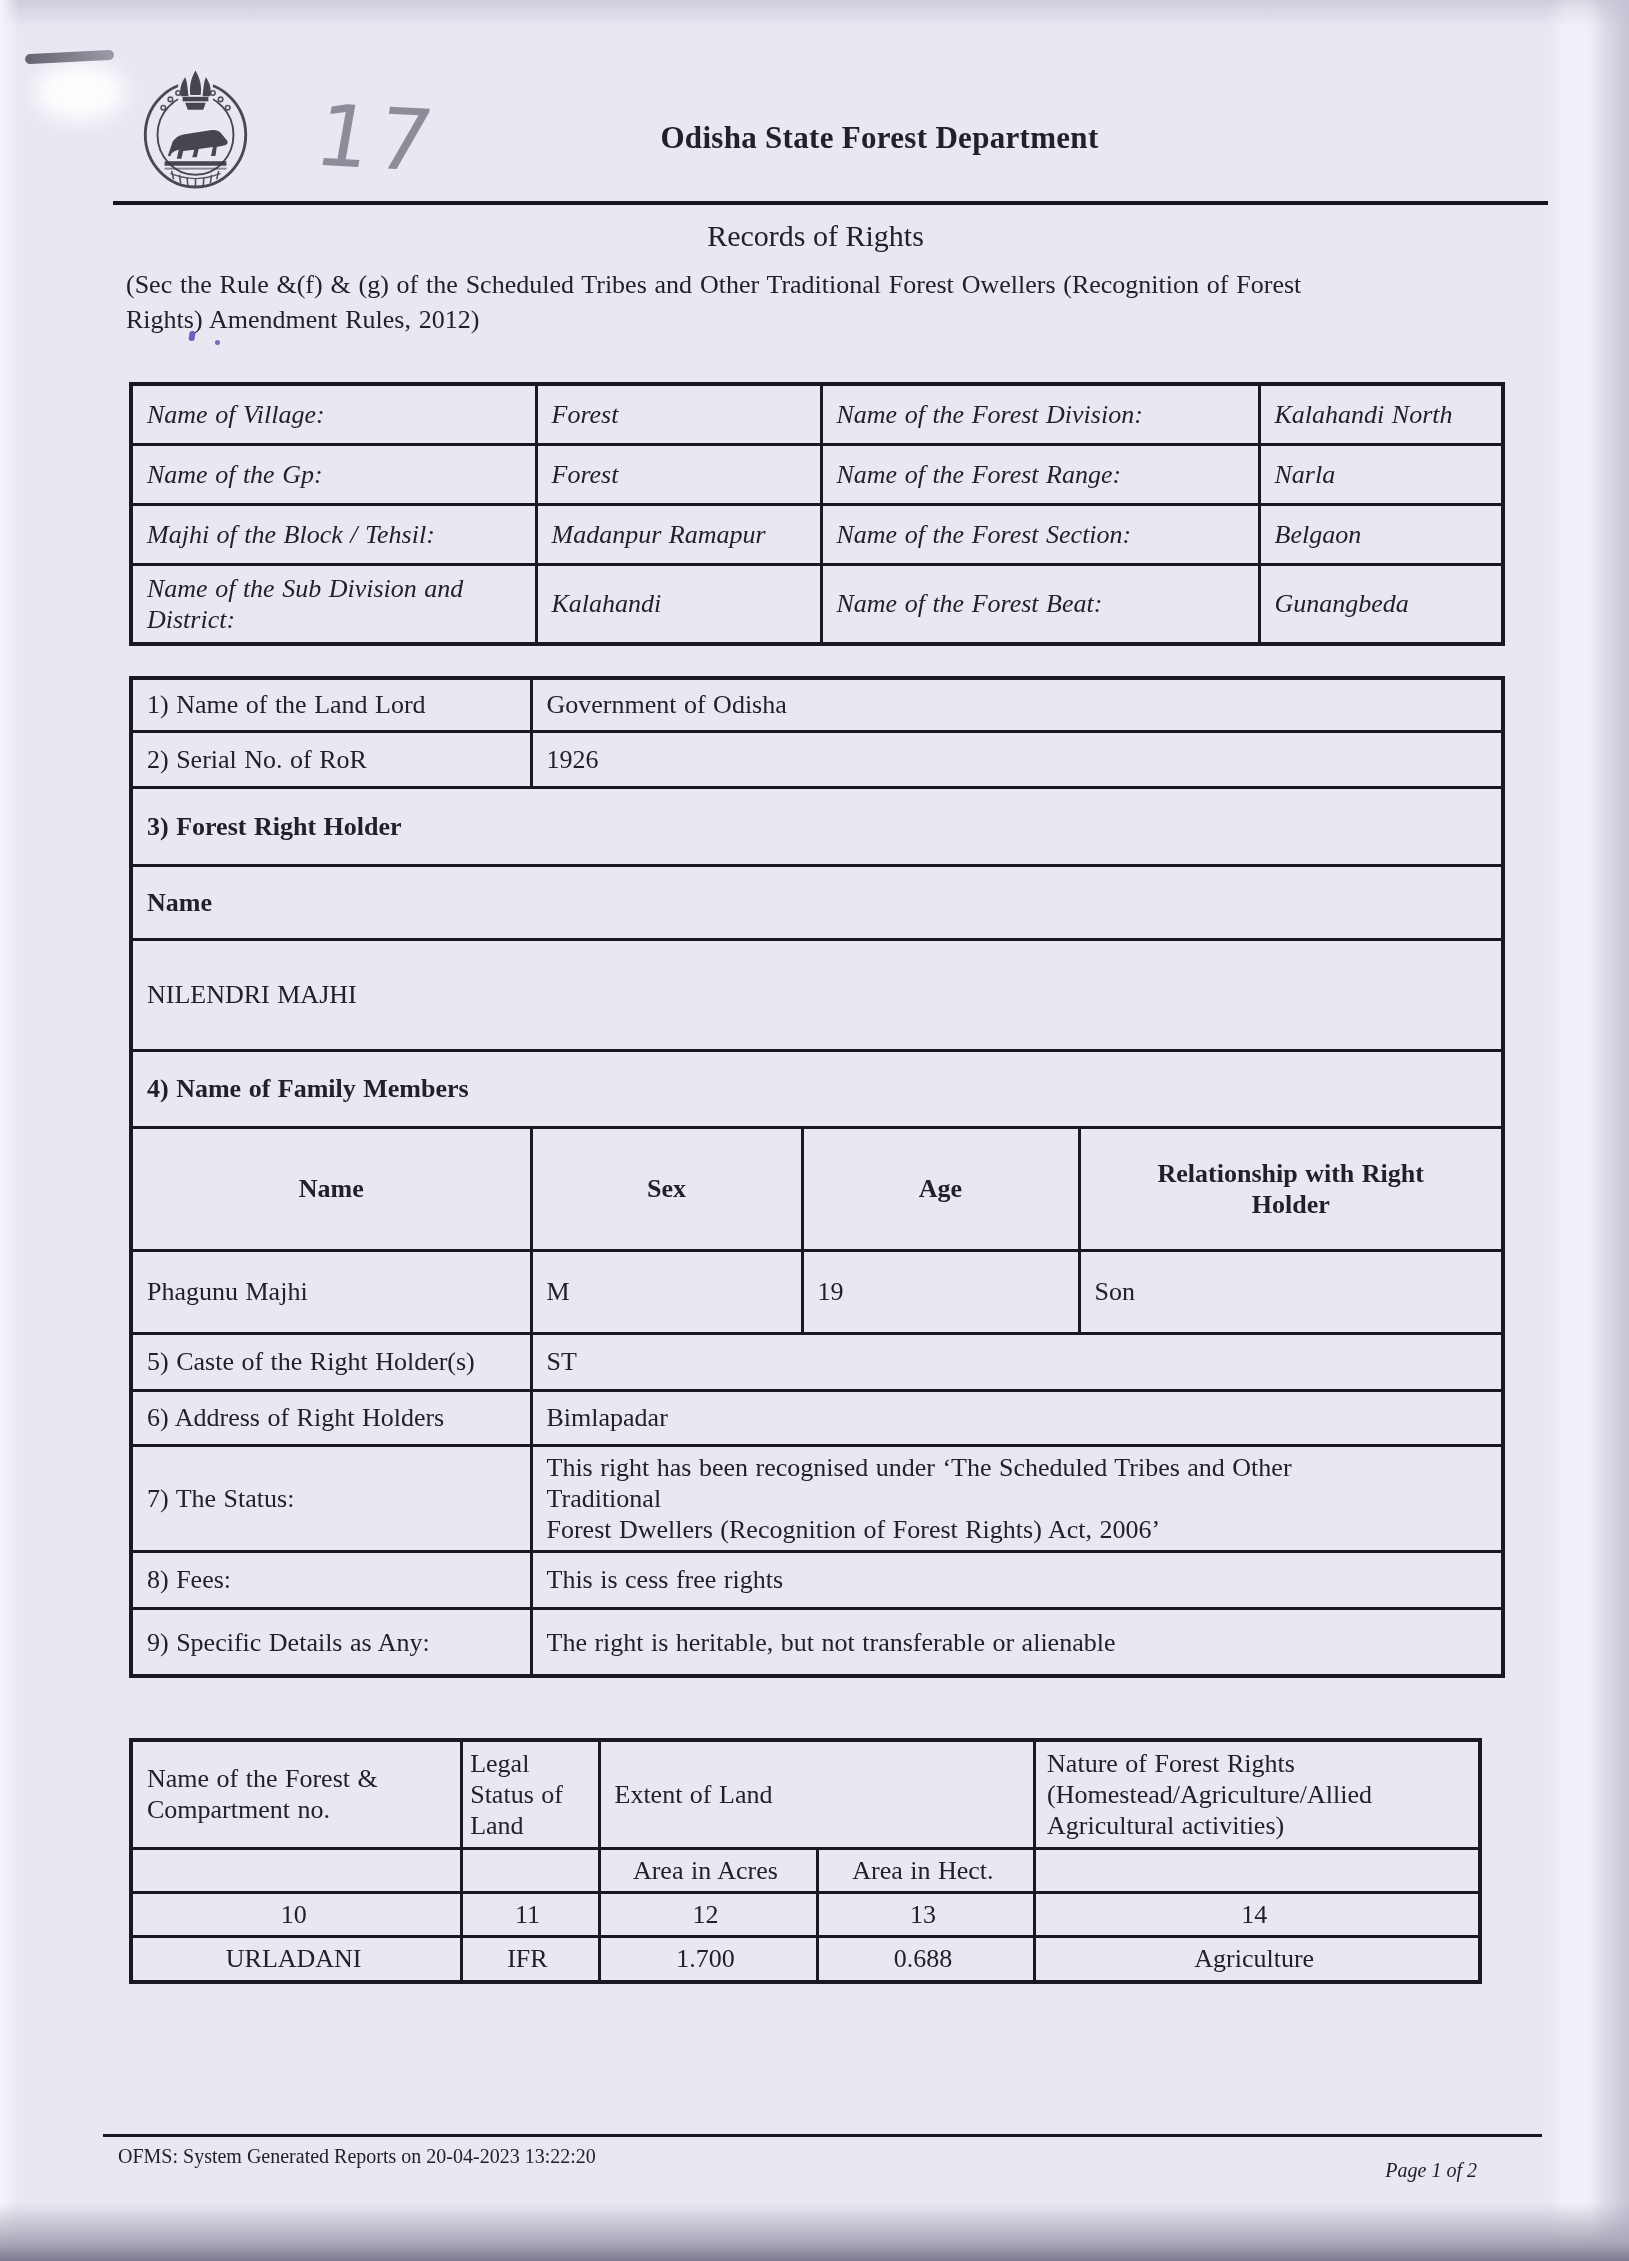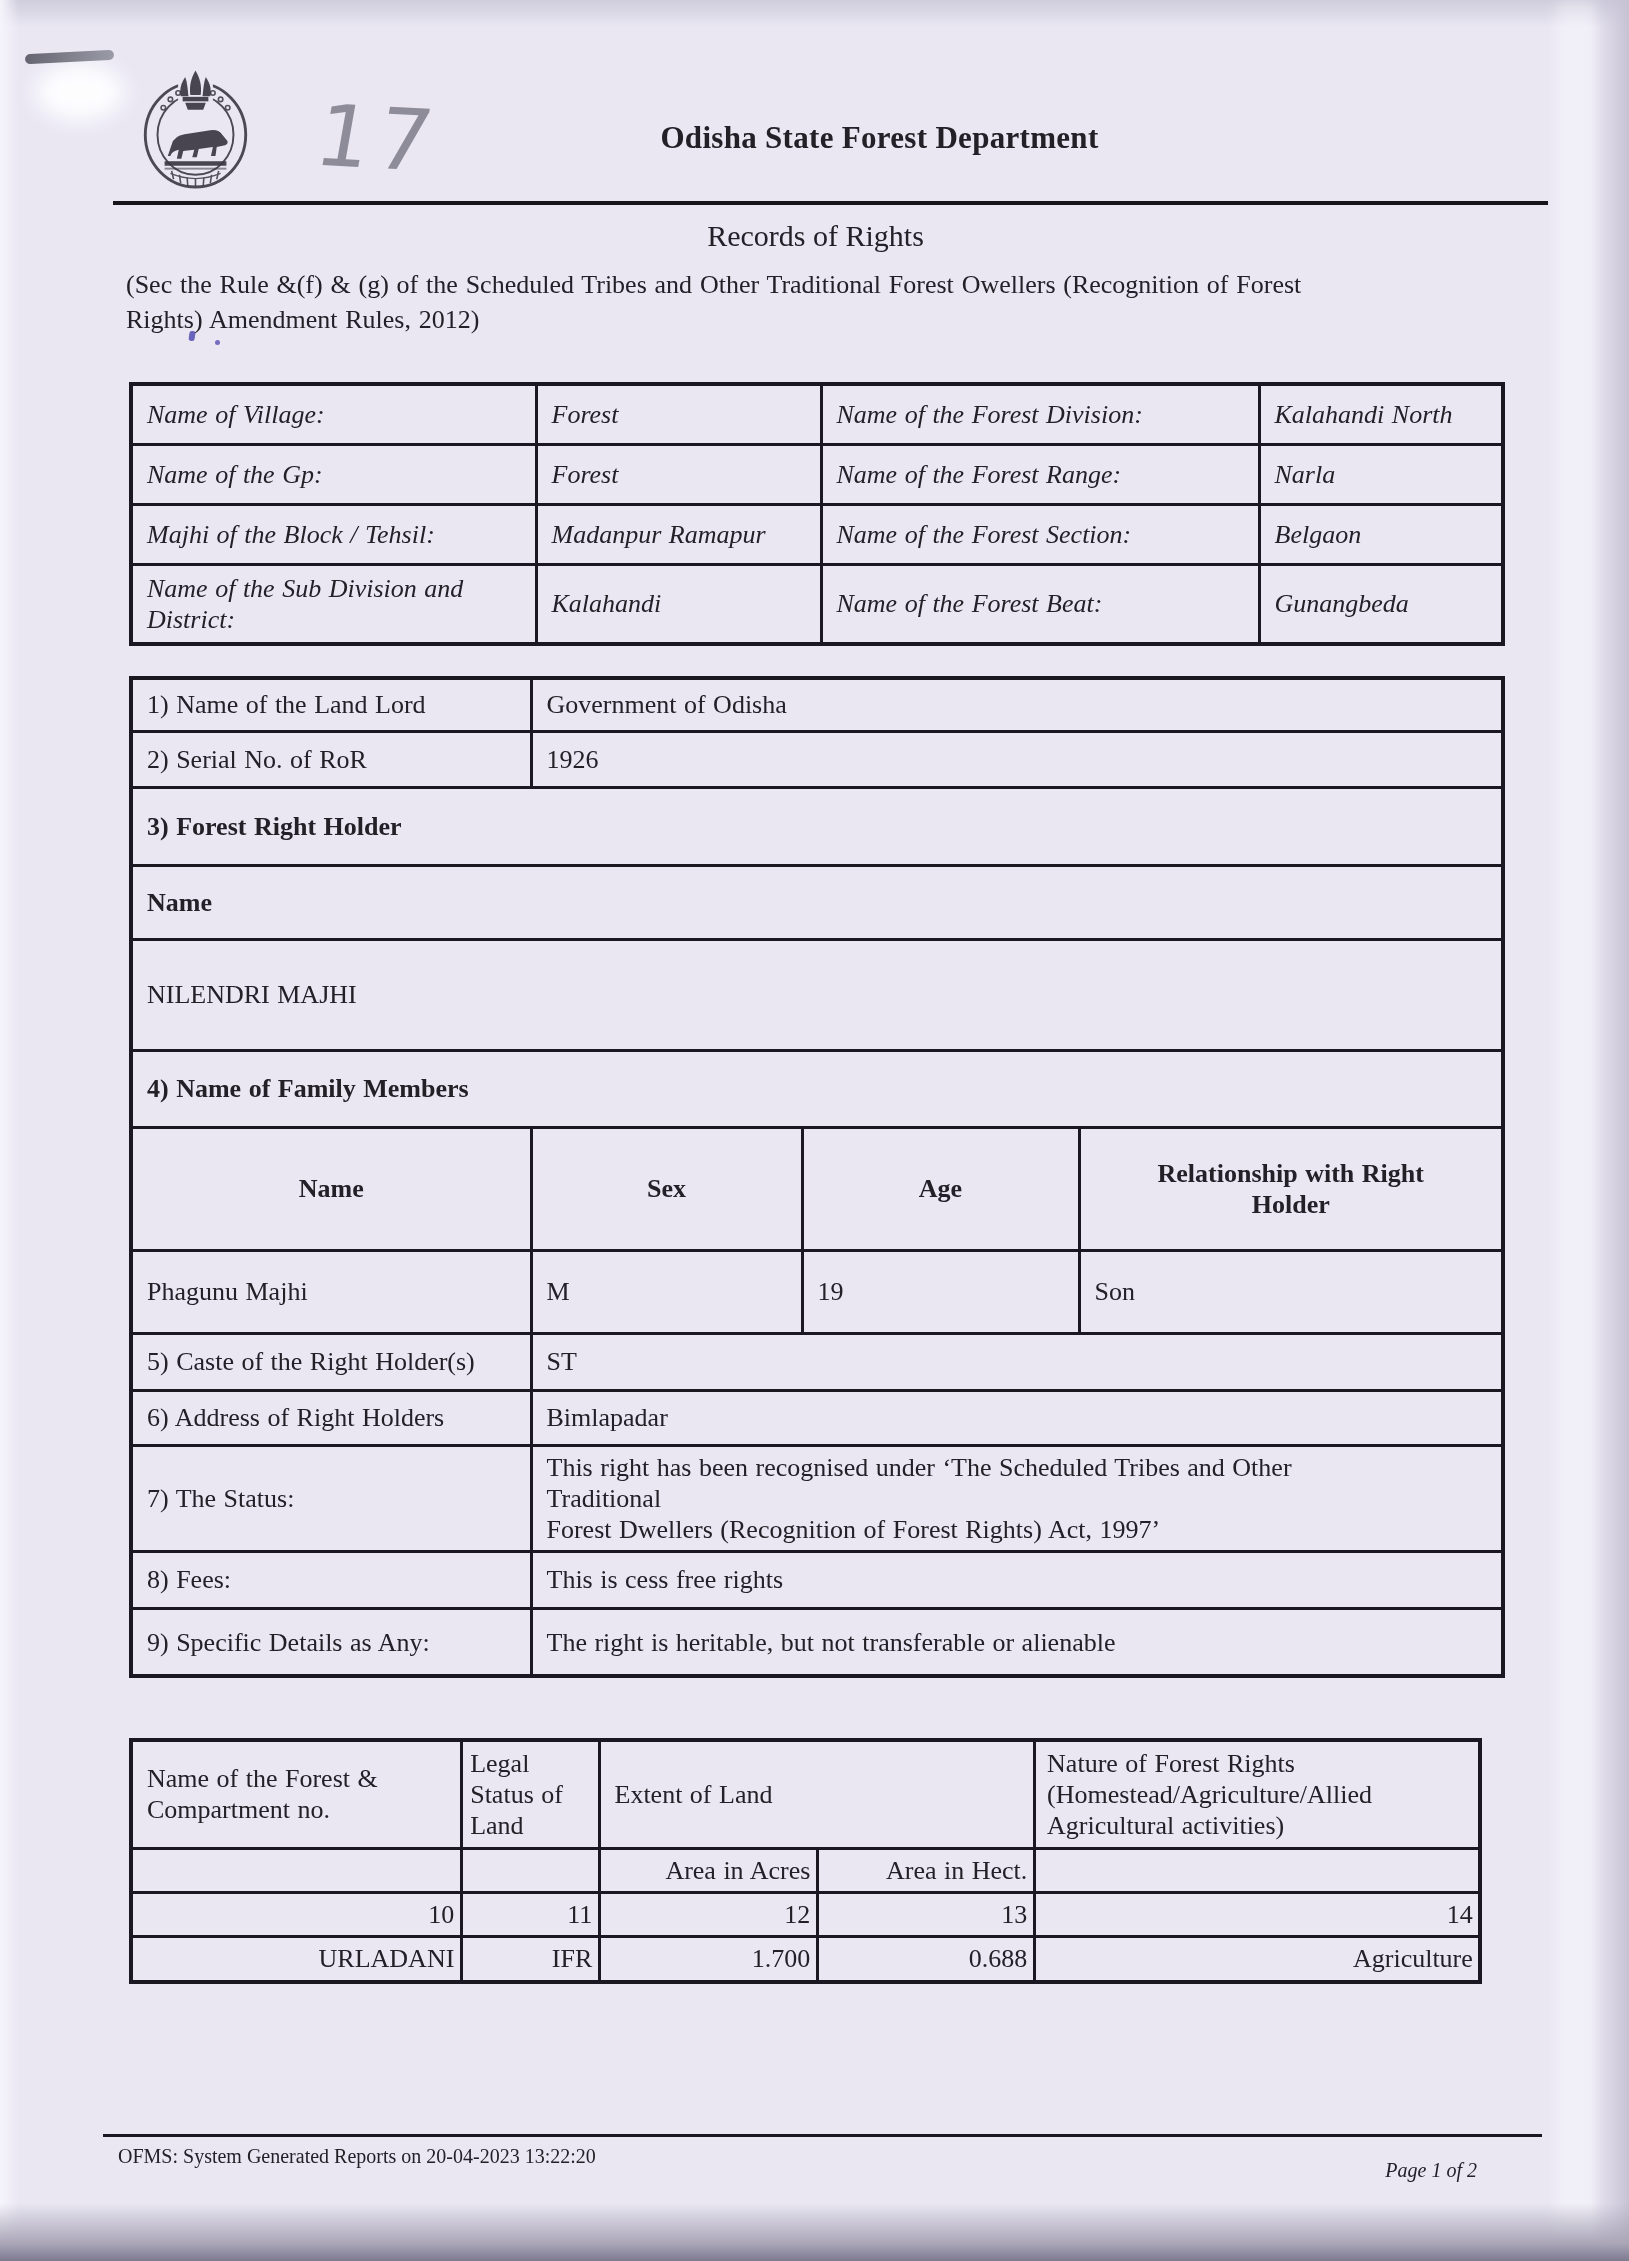--- a/index.html
+++ b/index.html
@@ -47,21 +47,21 @@
 
   .seal{position:absolute;left:134px;top:64px;}
 
   table{border-collapse:collapse;table-layout:fixed;background:transparent;}
   td,th{border:3.2px solid #1b1822;vertical-align:middle;
     font-size:26px;line-height:31px;word-spacing:1px;
     padding:5.2px 10.3px 5.2px 14px;overflow:hidden;}
   .tbl{position:absolute;}
   .tbl table{border:4.5px solid #1b1822;}
   .bold-cell{font-weight:bold;}
-  .center{text-align:right;padding-left:0;padding-right:5.2px;}
+  .center{text-align:center;padding-left:0;padding-right:5.2px;}
   th{font-weight:bold;text-align:center;padding-left:6.4px;padding-right:6.4px;}
   .narrow-head{display:inline-block;max-width:303px;}
   .status-line1{max-width:819px;}
   .footer-rule{position:absolute;left:103px;top:2134px;width:1439px;height:3.2px;background:#1b1822;}
   .footer-left{position:absolute;left:118px;top:2145px;font-size:20px;}
   .footer-right{position:absolute;left:1264px;top:2159px;width:213px;font-size:20px;font-style:italic;text-align:right;}
 </style>
 </head>
 <body>
 
@@ -199,21 +199,21 @@
         <td colspan="3">ST</td>
       </tr>
       <tr style="height:55px">
         <td>6) Address of Right Holders</td>
         <td colspan="3">Bimlapadar</td>
       </tr>
       <tr style="height:103px">
         <td>7) The Status:</td>
         <td colspan="3">
           <div class="status-line1">This right has been recognised under ‘The Scheduled Tribes and Other Traditional</div>
-          <div>Forest Dwellers (Recognition of Forest Rights) Act, 1997’</div>
+          <div>Forest Dwellers (Recognition of Forest Rights) Act, 2006’</div>
         </td>
       </tr>
       <tr style="height:57px">
         <td>8) Fees:</td>
         <td colspan="3">This is cess free rights</td>
       </tr>
       <tr style="height:68px">
         <td>9) Specific Details as Any:</td>
         <td colspan="3">The right is heritable, but not transferable or alienable</td>
       </tr>

